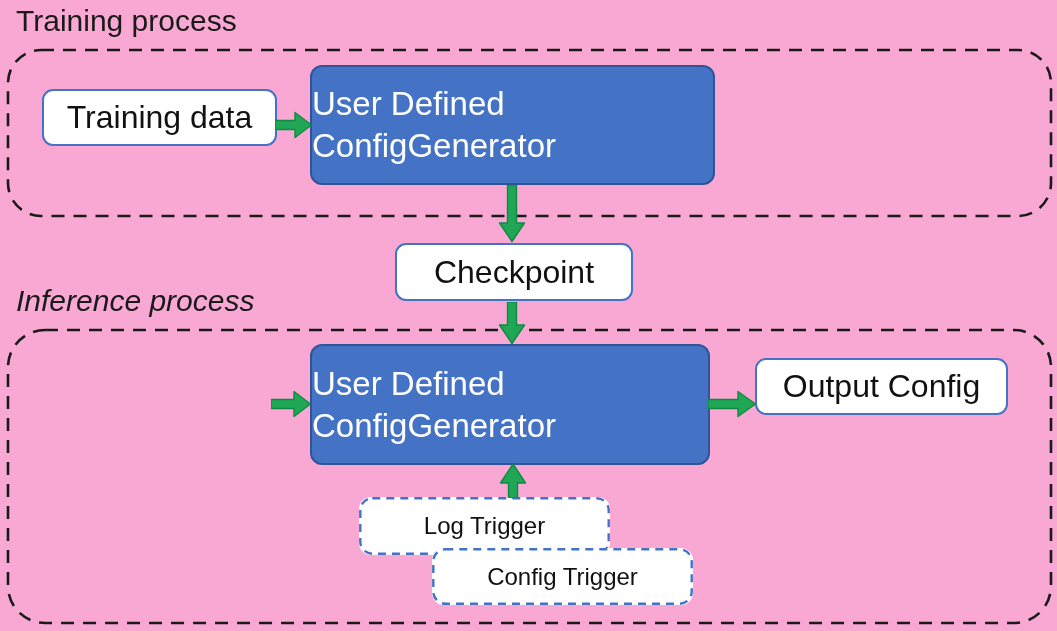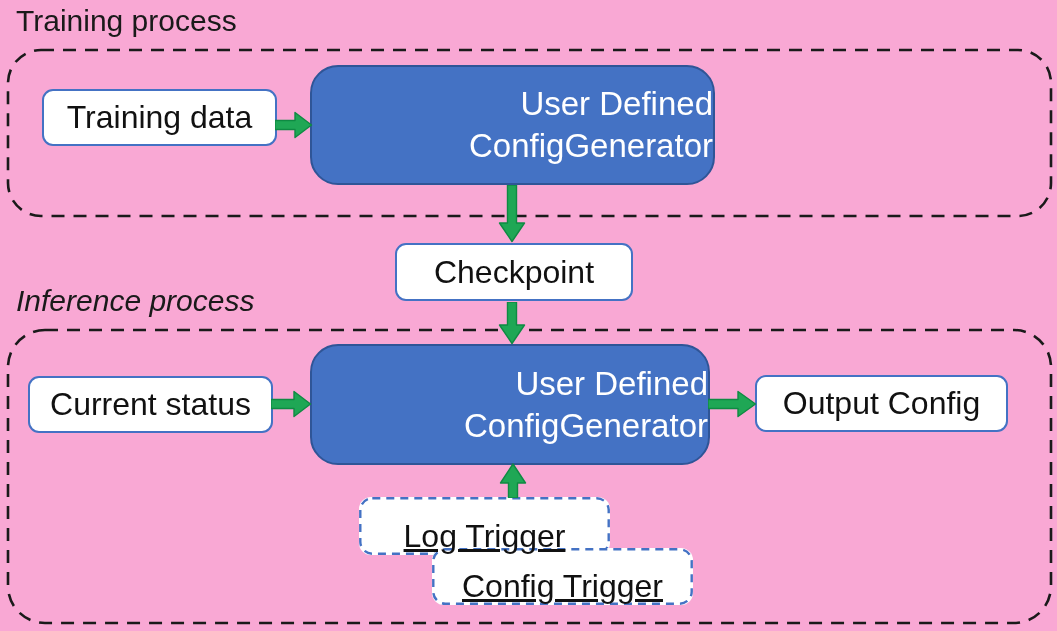--- a/index.html
+++ b/index.html
@@ -36,43 +36,42 @@
     justify-content: center;
     font-size: 32px;
     color: #111111;
     white-space: nowrap;
     box-sizing: border-box;
   }
   .blue-box {
     position: absolute;
     background: #4472C4;
     border: 2.5px solid #2F5597;
-    border-radius: 28px;
+    border-radius: 12px;
     display: flex;
     flex-direction: column;
-    align-items: flex-end;
+    align-items: flex-start;
     justify-content: center;
     color: #ffffff;
     font-size: 33px;
     line-height: 42px;
     white-space: nowrap;
     box-sizing: border-box;
   }
   .trigger-box {
     position: absolute;
     background: #ffffff;
     border-radius: 12px;
     display: flex;
-    align-items: flex-end;
+    align-items: center;
     justify-content: center;
-    font-size: 32px;
+    font-size: 24px;
     color: #111111;
     white-space: nowrap;
     box-sizing: border-box;
-    text-decoration: underline;
   }
   .trigger-box > svg {
     position: absolute;
     left: 0; top: 0;
   }
   .trigger-box > span {
     position: relative;
     z-index: 1;
   }
   .arrow-svg { position: absolute; }
@@ -106,30 +105,27 @@
 
   <div class="blue-box" style="left:310px; top:65px; width:405px; height:120px;">
     <span>User Defined</span>
     <span>ConfigGenerator</span>
   </div>
 
   <div class="light-box" style="left:395px; top:243px; width:238px; height:58px;justify-content:center;">
     <span>Checkpoint</span>
   </div>
 
-  <div class="light-box" style="left:28px; top:376px; width:245px; height:57px;">
-    <span>Current status</span>
-  </div>
 
   <div class="blue-box" style="left:310px; top:344px; width:400px; height:121px;">
     <span>User Defined</span>
     <span>ConfigGenerator</span>
   </div>
 
-  <div class="light-box" style="left:755px; top:375px; width:253px; height:57px;">
+  <div class="light-box" style="left:755px; top:358px; width:253px; height:57px;">
     <span>Output Config</span>
   </div>
 
   <div class="trigger-box" style="left:359px; top:497px; width:251px; height:58px;">
     <svg width="251" height="58">
       <rect x="1.3" y="1.3" width="248.4" height="55.4" rx="12" ry="12" fill="none" stroke="#4472C4" stroke-width="2.4" stroke-dasharray="8 6"></rect>
     </svg>
     <span>Log Trigger</span>
   </div>
 

